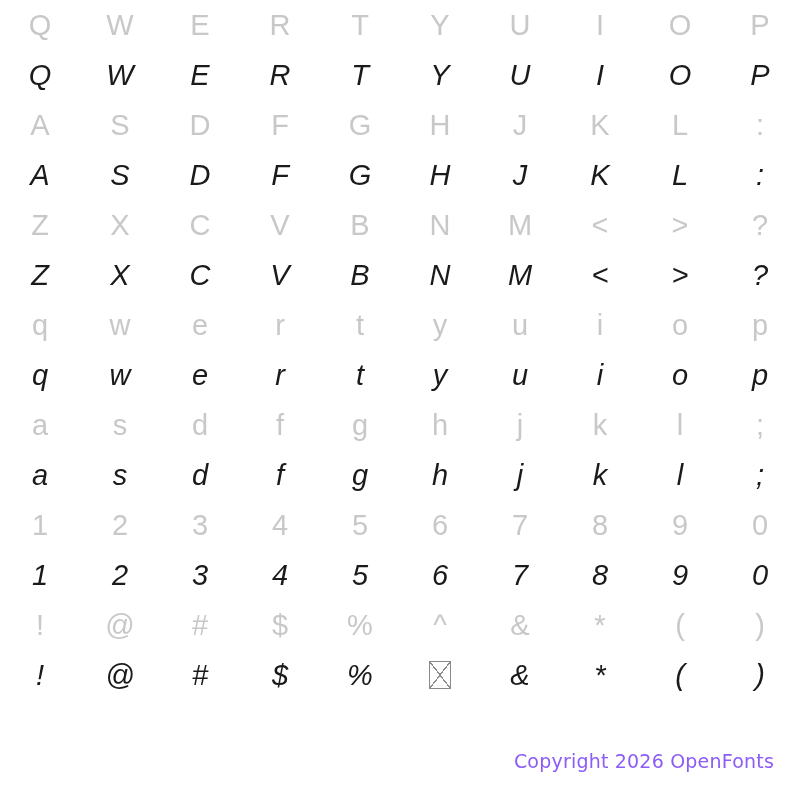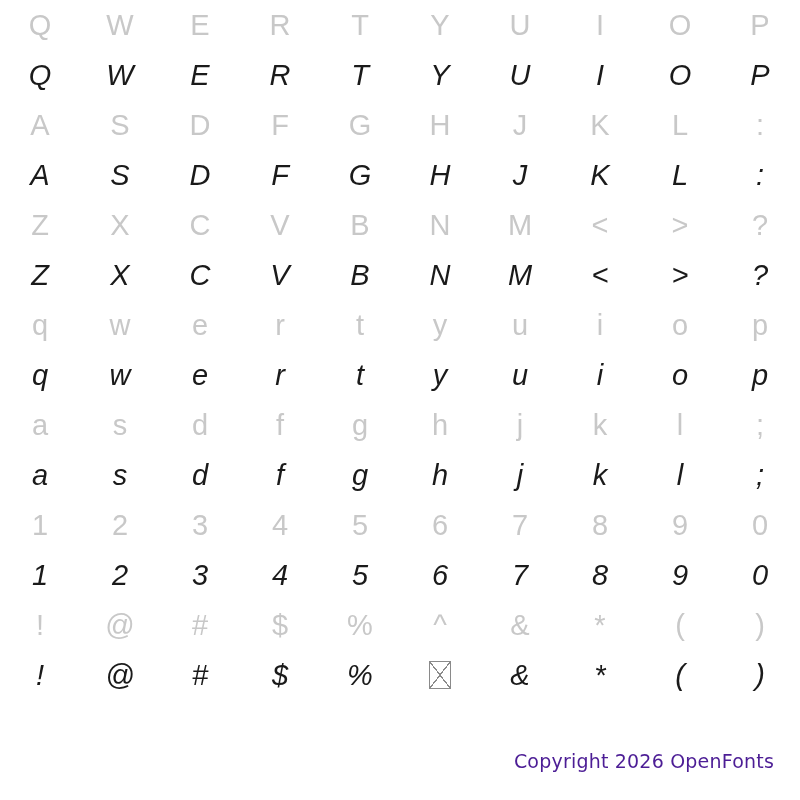--- a/index.html
+++ b/index.html
@@ -66,21 +66,21 @@
     vertical-align: -4px;
     background:
       linear-gradient(to top right, transparent calc(50% - 0.6px), #8a8a8a calc(50% - 0.6px), #8a8a8a calc(50% + 0.6px), transparent calc(50% + 0.6px)),
       linear-gradient(to bottom right, transparent calc(50% - 0.6px), #8a8a8a calc(50% - 0.6px), #8a8a8a calc(50% + 0.6px), transparent calc(50% + 0.6px));
   }
   .copyright {
     position: absolute;
     right: 26px;
     bottom: 28px;
     font-size: 19px;
-    color: #4c1d95;
+    color: #8b5cf6;
     font-family: "DejaVu Sans", sans-serif;
     letter-spacing: 0.2px;
   }
 </style>
 </head>
 <body>
 
 <div id="specimen">
 
   <div class="grid">

